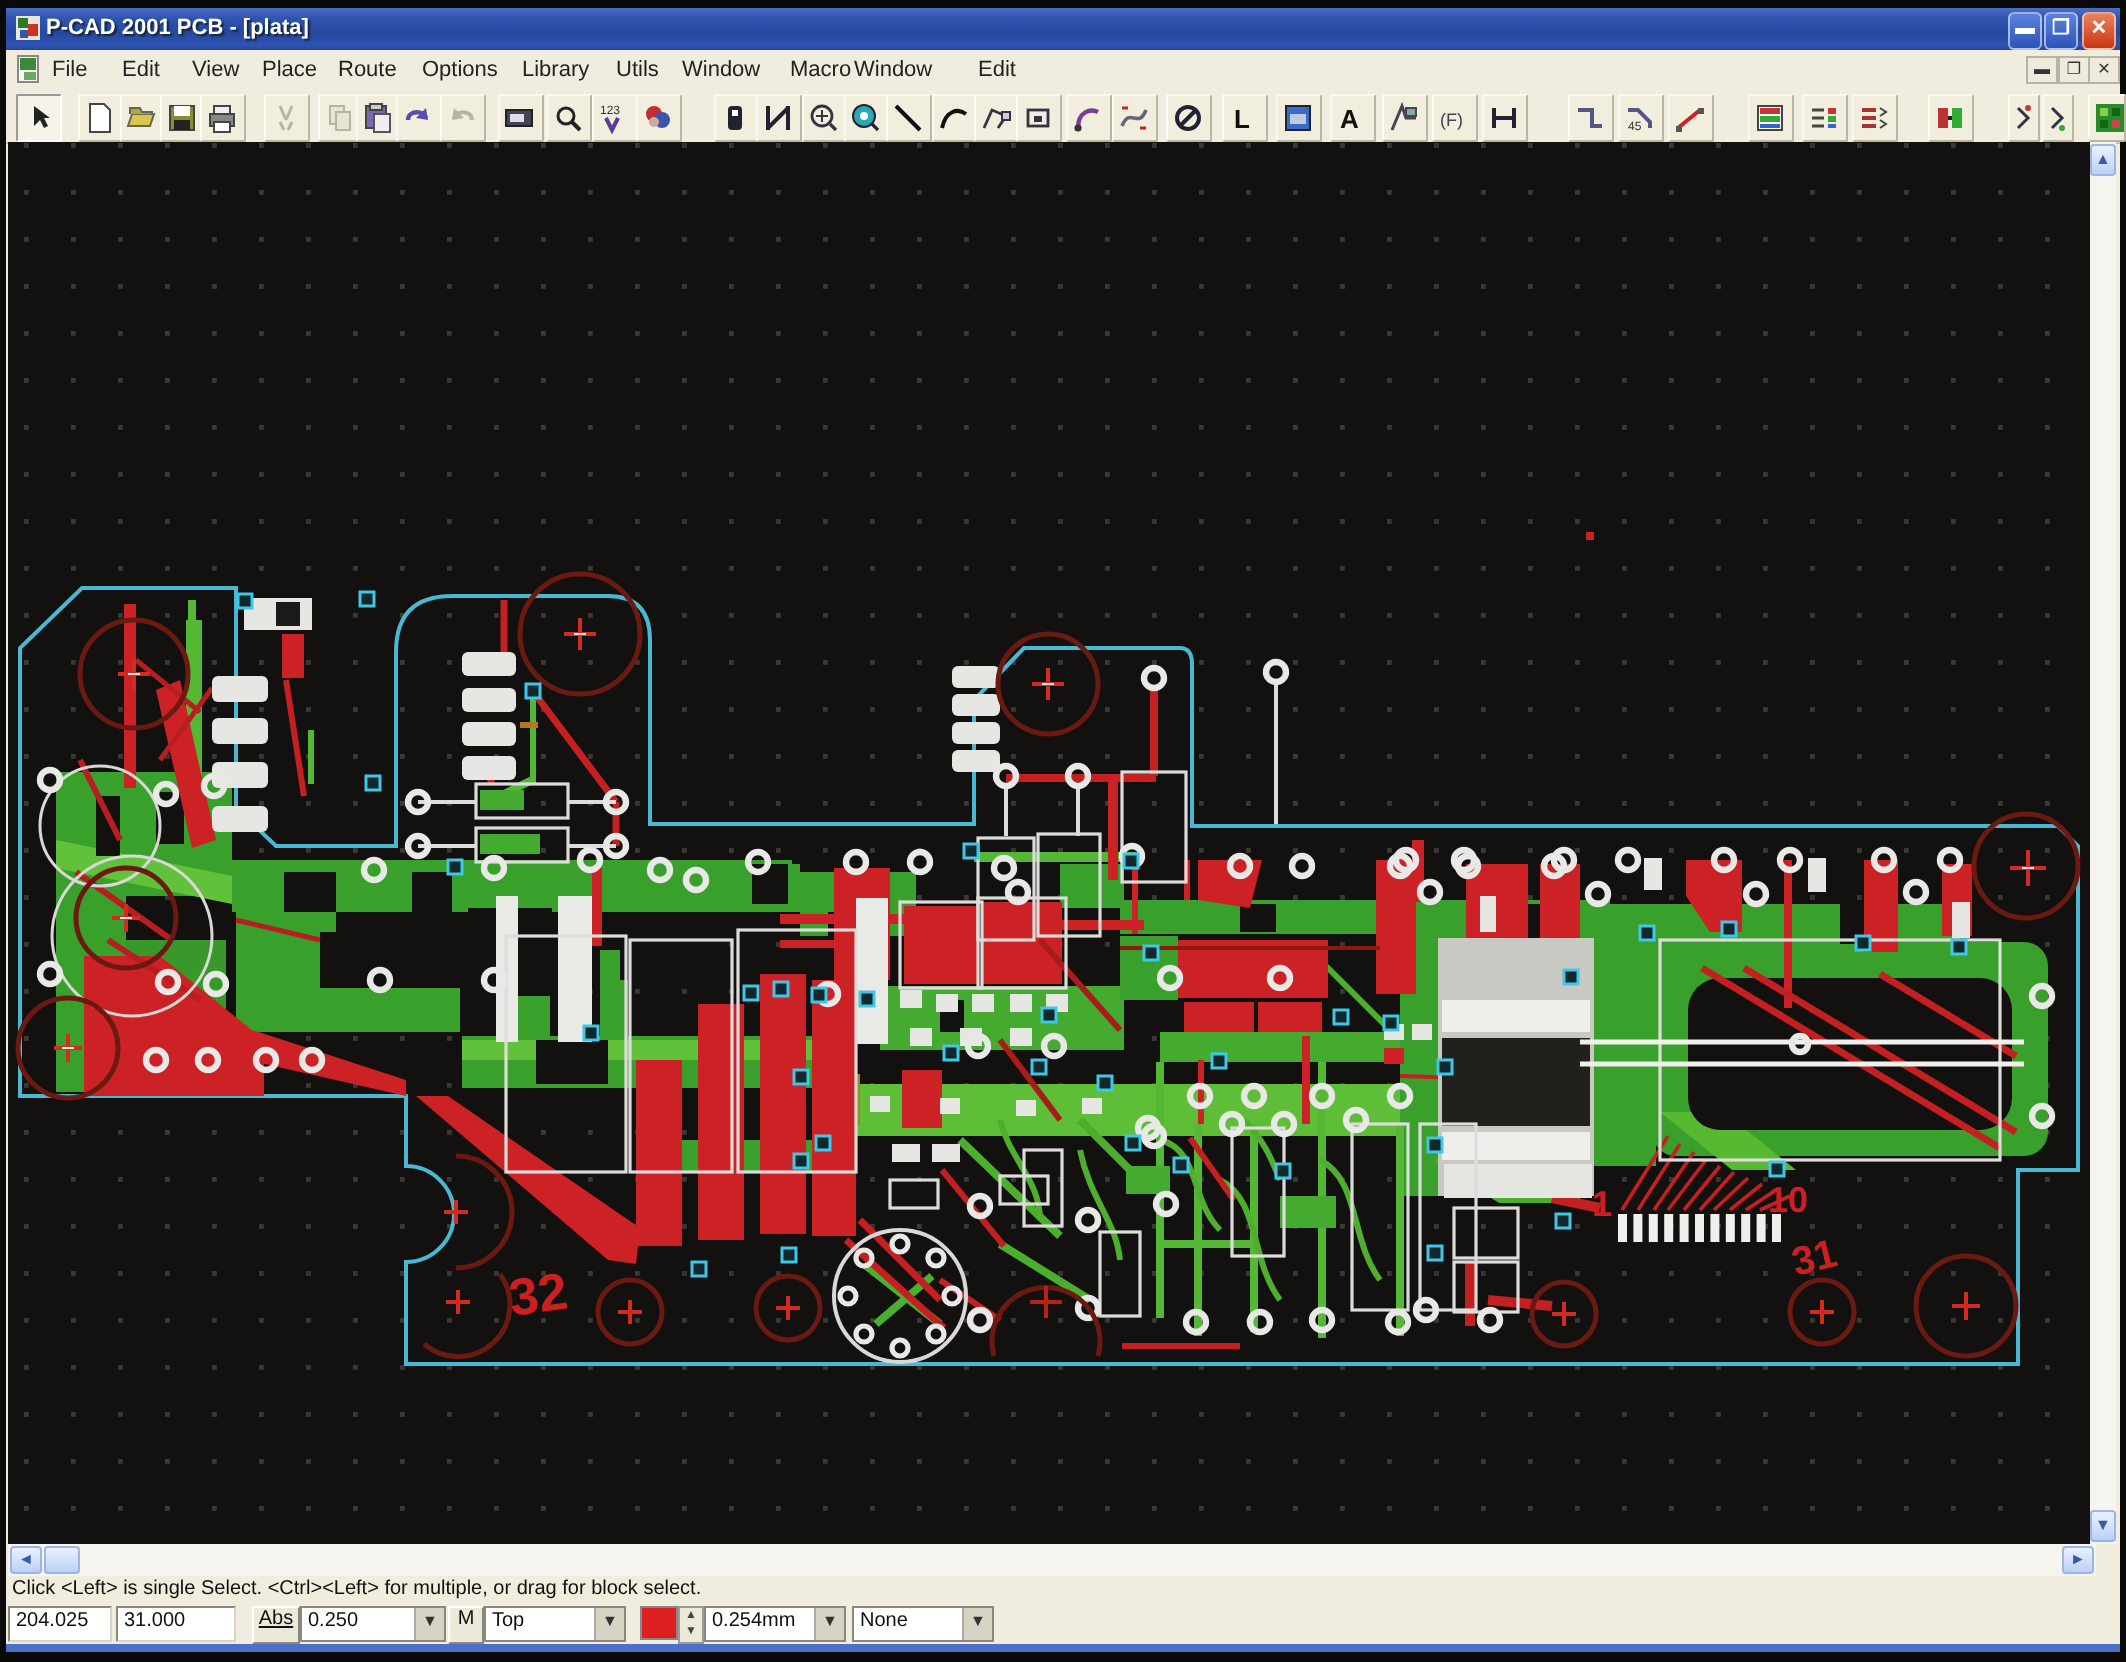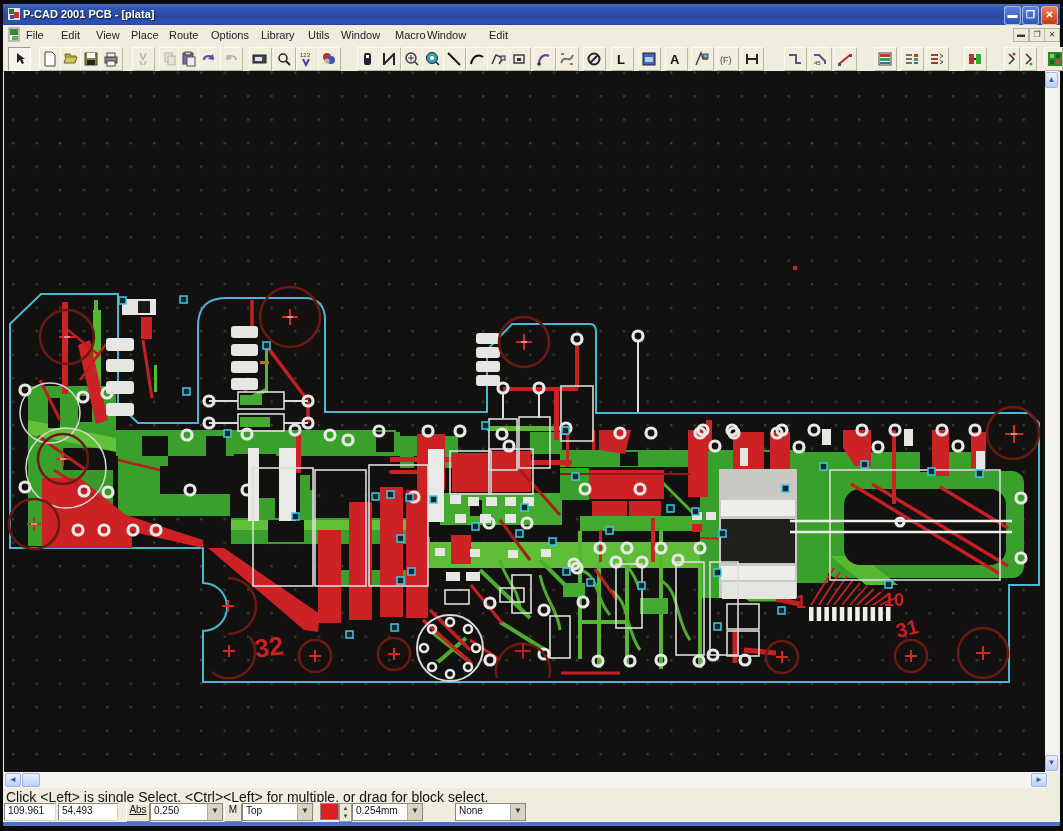--- a/index.html
+++ b/index.html
@@ -28,21 +28,21 @@
   .tb svg{position:absolute;left:2px;top:3px;}
   
   #canvas{position:absolute;left:1px;top:67px;width:1042px;height:701px;background:#131211;}
   
   #vsb{position:absolute;right:2px;top:67px;width:13px;height:701px;background:#f5f4ef;}
   #hsb{position:absolute;left:1px;top:768px;width:1044px;height:16px;background:#f5f4ef;}
   .sbtn{position:absolute;background:linear-gradient(180deg,#e9f1fe,#bcd0f6);border:1px solid #9eb4e4;
     border-radius:2px;color:#3a5aa8;font-size:8px;text-align:center;}
   
   #status1{position:absolute;left:0;top:784px;width:100%;height:14px;background:#f0edde;
-    font-size:14px;color:#111;}
+    font-size:10px;color:#111;}
   #status2{position:absolute;left:0;top:798px;width:100%;height:20px;background:#f0edde;}
   .fld{position:absolute;top:1px;height:15px;background:#fff;border:1px solid #8a887c;
     border-right-color:#d8d5c5;border-bottom-color:#d8d5c5;font-size:10px;color:#111;padding:1px 3px 0 3px;}
   .btn2{position:absolute;top:1px;height:17px;background:#ece9d8;border:1px solid #fff;
     border-right-color:#8a887c;border-bottom-color:#8a887c;font-size:10px;color:#111;text-align:center;}
   .cmb{position:absolute;top:1px;height:15px;background:#fff;border:1px solid #8a887c;
     font-size:10px;color:#111;padding:1px 0 0 3px;}
   .cmb .ar{position:absolute;right:0;top:0;width:14px;height:100%;background:#d8d4c4;
     border-left:1px solid #aaa;font-size:8px;color:#333;text-align:center;line-height:14px;}
   #blueline{position:absolute;left:0;top:818px;width:100%;height:4px;background:#4a70c8;}
@@ -760,26 +760,26 @@
   </div>
   <div id="hsb">
     <div class="sbtn" style="left:1px;top:1px;width:14px;height:12px;line-height:12px;">◄</div>
     <div class="sbtn" style="left:18px;top:1px;width:16px;height:12px;"></div>
     <div class="sbtn" style="right:1px;top:1px;width:14px;height:12px;line-height:12px;">►</div>
   </div>
   <div id="status1">
         <span style="position:absolute;left:3px;top:1px">Click &lt;Left&gt; is single Select. &lt;Ctrl&gt;&lt;Left&gt; for multiple, or drag for block select.</span>
       </div>
   <div id="status2">
-    <div class="fld" style="left:1px;width:44px;">109.961</div>
-    <div class="fld" style="left:55px;width:52px;">54.493</div>
+    <div class="fld" style="left:1px;width:44px;">204.025</div>
+    <div class="fld" style="left:55px;width:52px;">31.000</div>
     <div class="btn2" style="left:123px;width:22px;text-decoration:underline;">Abs</div>
     <div class="cmb" style="left:147px;width:68px;">0.250<span class="ar">▼</span></div>
     <div class="btn2" style="left:221px;width:16px;">M</div>
     <div class="cmb" style="left:239px;width:66px;">Top<span class="ar">▼</span></div>
     <div style="position:absolute;left:317px;top:1px;width:17px;height:15px;background:#dd1f1f;border:1px solid #888;"></div>
     <div style="position:absolute;left:336px;top:1px;width:11px;height:17px;font-size:6px;color:#444;line-height:8px;text-align:center;background:#ece9d8;border:1px solid #999;">▲<br>▼</div>
     <div class="cmb" style="left:349px;width:66px;">0.254mm<span class="ar">▼</span></div>
-    <div class="cmb" style="left:423px;width:66px;margin-left:29px;">None<span class="ar">▼</span></div>
+    <div class="cmb" style="left:423px;width:66px;">None<span class="ar">▼</span></div>
   </div>
   <div id="blueline"></div>
  </div>
 </div>
 
 </body></html>

